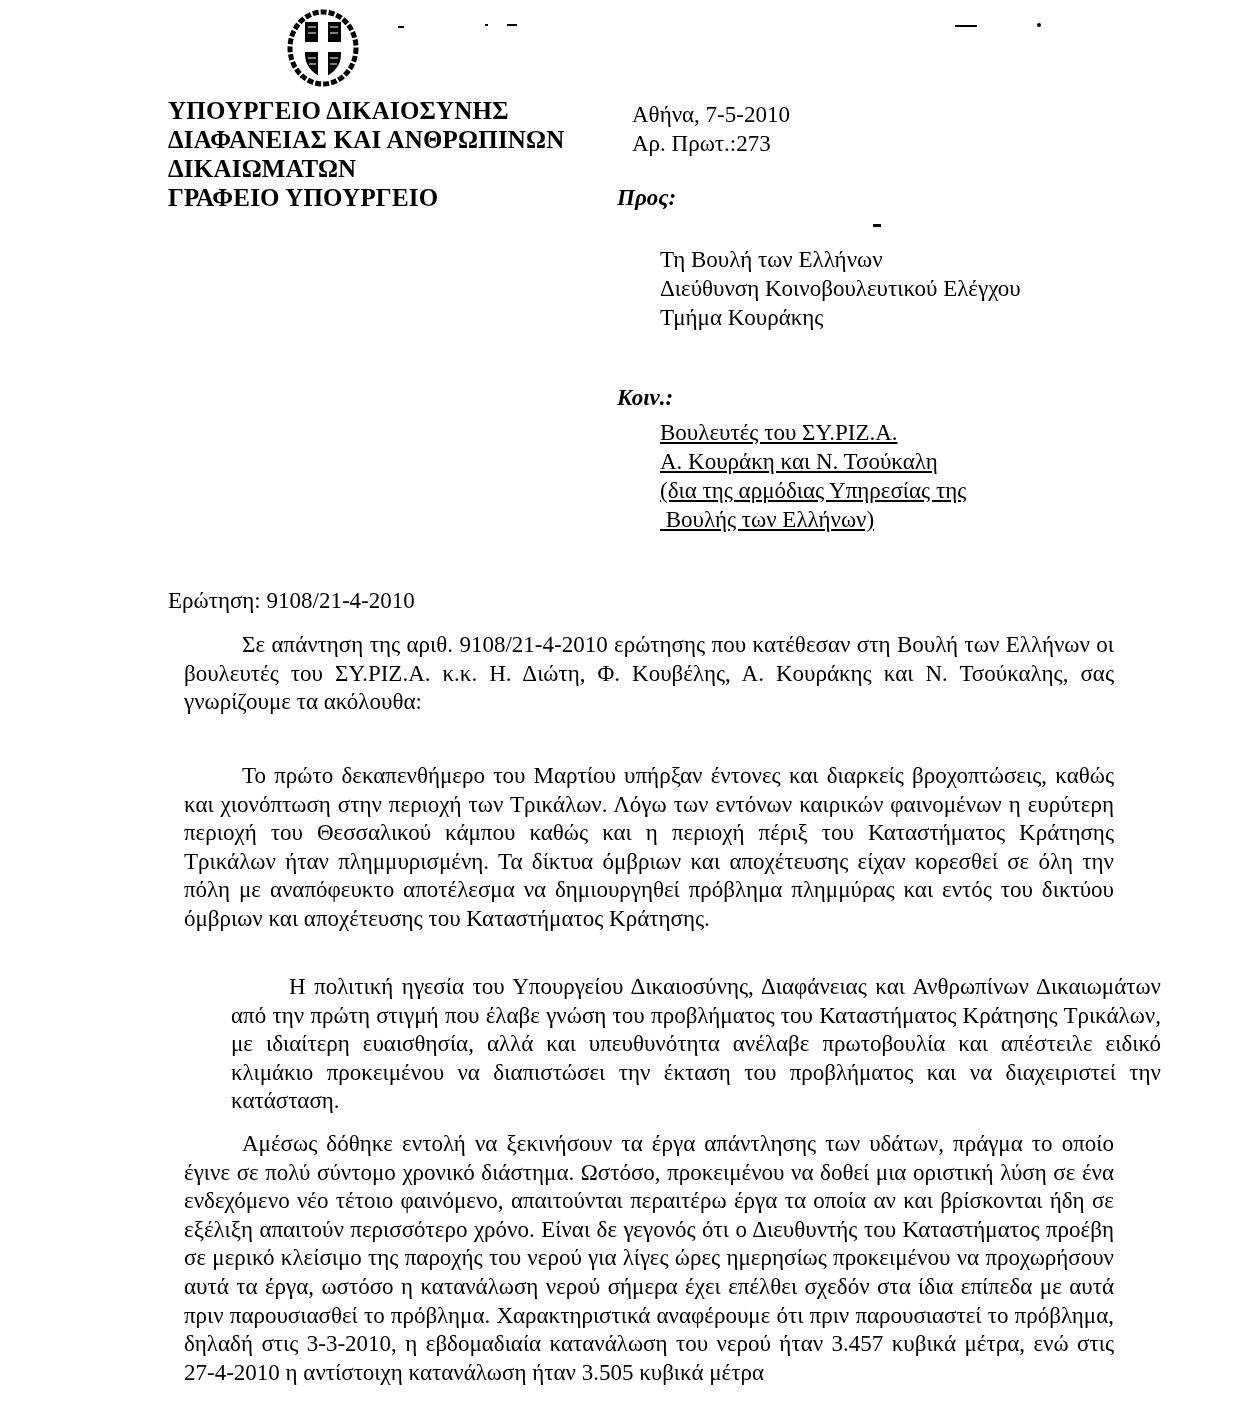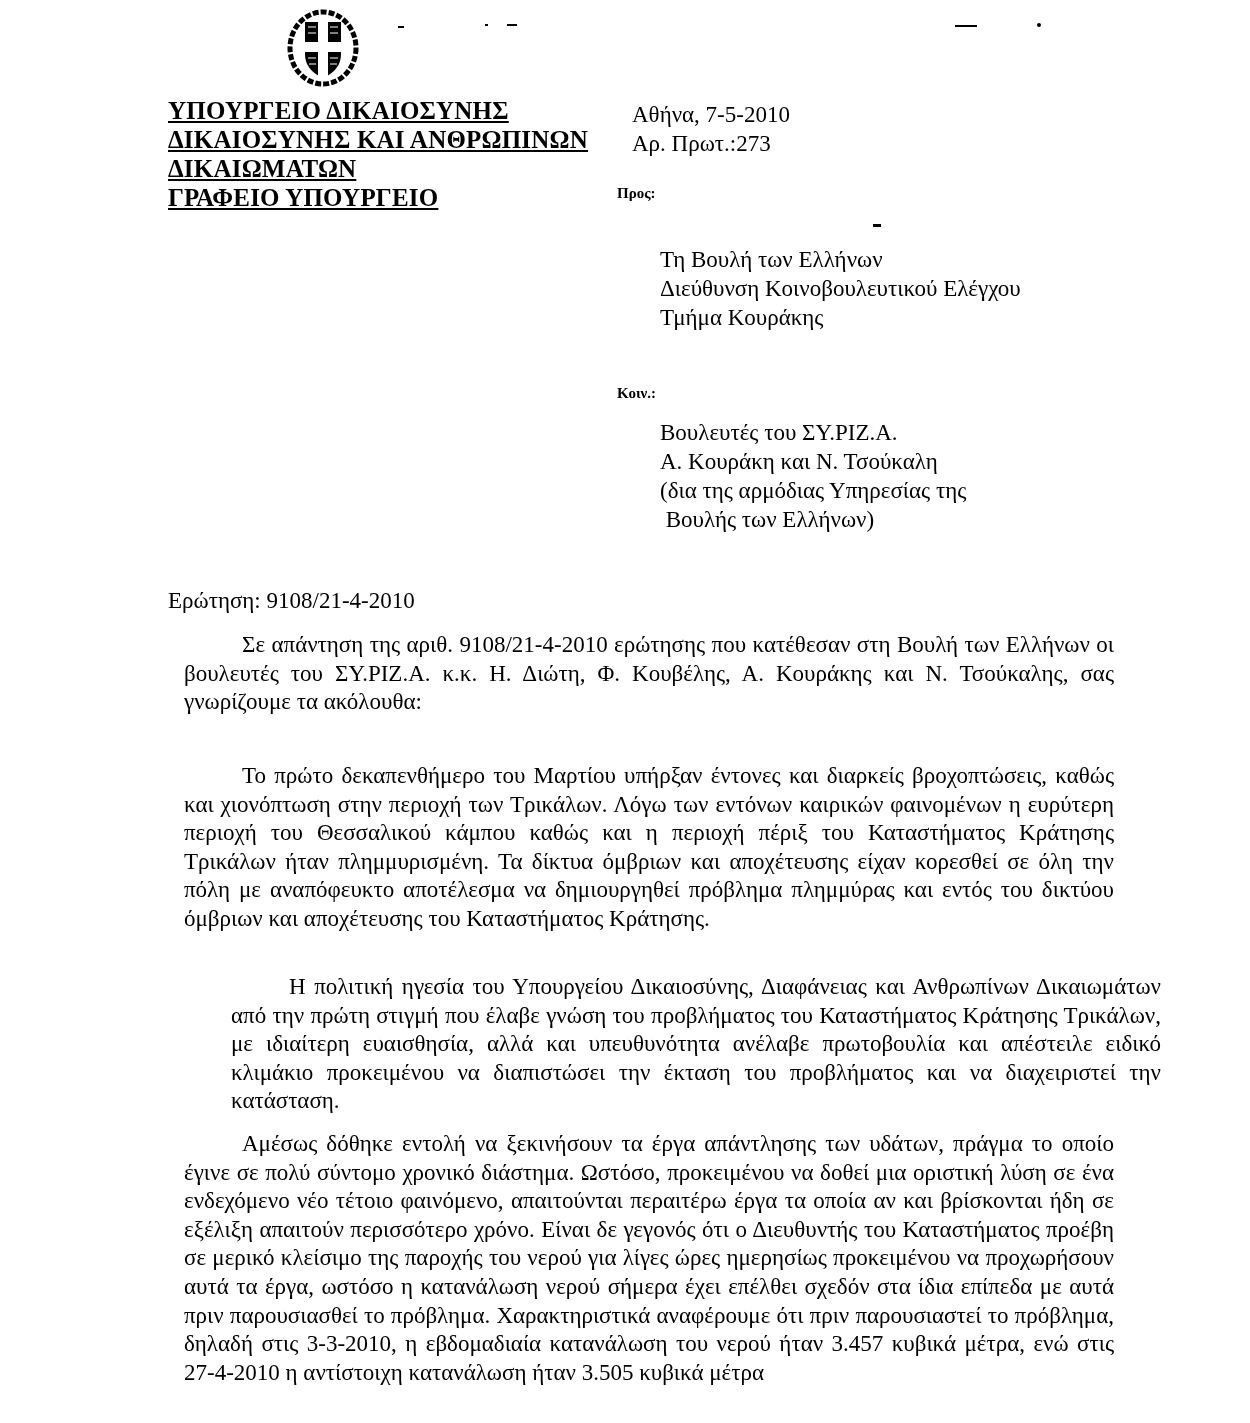--- a/index.html
+++ b/index.html
@@ -3,27 +3,27 @@
 <meta charset="utf-8">
 <style>
   html, body { margin: 0; padding: 0; background: #ffffff; }
   body {
     width: 1250px; height: 1423px; position: relative; overflow: hidden;
     font-family: "Liberation Serif", "DejaVu Serif", serif; color: #000;
   }
   .abs { position: absolute; }
   .emblem { left: 287px; top: 8px; width: 72px; height: 80px; }
   .hdr-left { left: 168px; top: 96px; font-weight: bold; font-size: 25px; line-height: 29px; letter-spacing: 0.2px; }
-  .hdr-left div { white-space: nowrap; text-decoration: underline; }
+  .hdr-left div { white-space: nowrap; }
   .date-block { left: 632px; top: 100px; font-size: 23px; line-height: 29px; }
-  .label-bold { font-weight: bold; font-size: 15px; }
+  .label-bold { font-weight: bold; font-size: 23px; font-style: italic; }
   .pros { left: 617px; top: 185px; }
   .koin { left: 617px; top: 385px; text-align: right; }
   .recip { left: 660px; top: 245px; font-size: 23px; line-height: 29px; }
-  .cc { left: 660px; top: 418px; font-size: 23px; line-height: 29px; }
+  .cc { left: 660px; top: 418px; font-size: 23px; line-height: 29px; text-decoration: underline; }
   .cc div, .recip div, .date-block div { white-space: nowrap; }
   .question { left: 168px; top: 588px; font-size: 23px; }
   .body-text { left: 184px; width: 930px; font-size: 23px; line-height: 28.6px; text-align: justify; }
   .body-text p { margin: 0; text-indent: 58px; }
   .p1 { top: 631px; }
   .p2 { top: 762px; }
   .p3 { top: 973px; margin-left: 47px; }
   .p4 { top: 1130px; }
   .speck { position: absolute; background: #000; }
 </style>
@@ -51,21 +51,21 @@
 
 <div class="speck" style="left:398px;top:26px;width:6px;height:2px;"></div>
 <div class="speck" style="left:485px;top:24px;width:3px;height:2px;"></div>
 <div class="speck" style="left:507px;top:24px;width:10px;height:2px;"></div>
 <div class="speck" style="left:955px;top:25px;width:22px;height:2px;"></div>
 <div class="speck" style="left:1037px;top:23px;width:4px;height:4px;border-radius:2px;"></div>
 <div class="speck" style="left:873px;top:224px;width:8px;height:3px;"></div>
 
 <div class="abs hdr-left">
   <div>ΥΠΟΥΡΓΕΙΟ ΔΙΚΑΙΟΣΥΝΗΣ</div>
-  <div>ΔΙΚΑΙΟΣΥΝΗΣ ΚΑΙ ΑΝΘΡΩΠΙΝΩΝ</div>
+  <div>ΔΙΑΦΑΝΕΙΑΣ ΚΑΙ ΑΝΘΡΩΠΙΝΩΝ</div>
   <div>ΔΙΚΑΙΩΜΑΤΩΝ</div>
   <div>ΓΡΑΦΕΙΟ ΥΠΟΥΡΓΕΙΟ</div>
 </div>
 
 <div class="abs date-block">
   <div>Αθήνα, 7-5-2010</div>
   <div>Αρ. Πρωτ.:273</div>
 </div>
 
 <div class="abs pros label-bold">Προς:</div>

